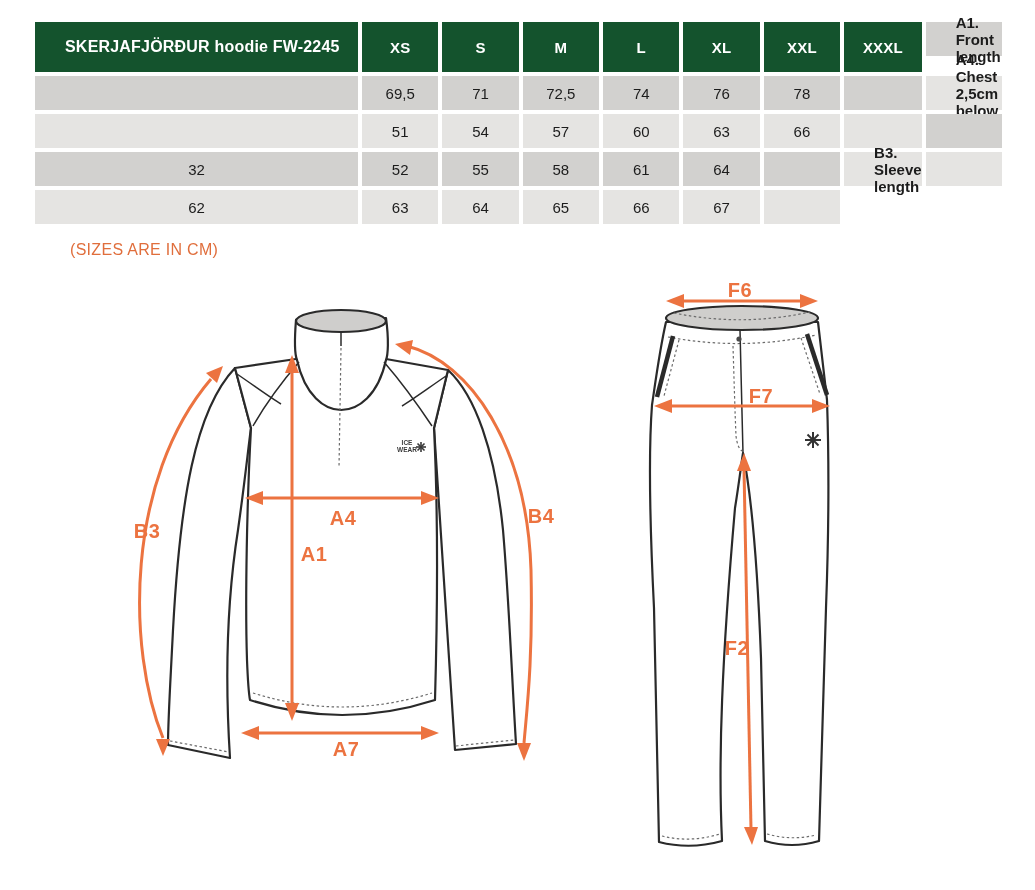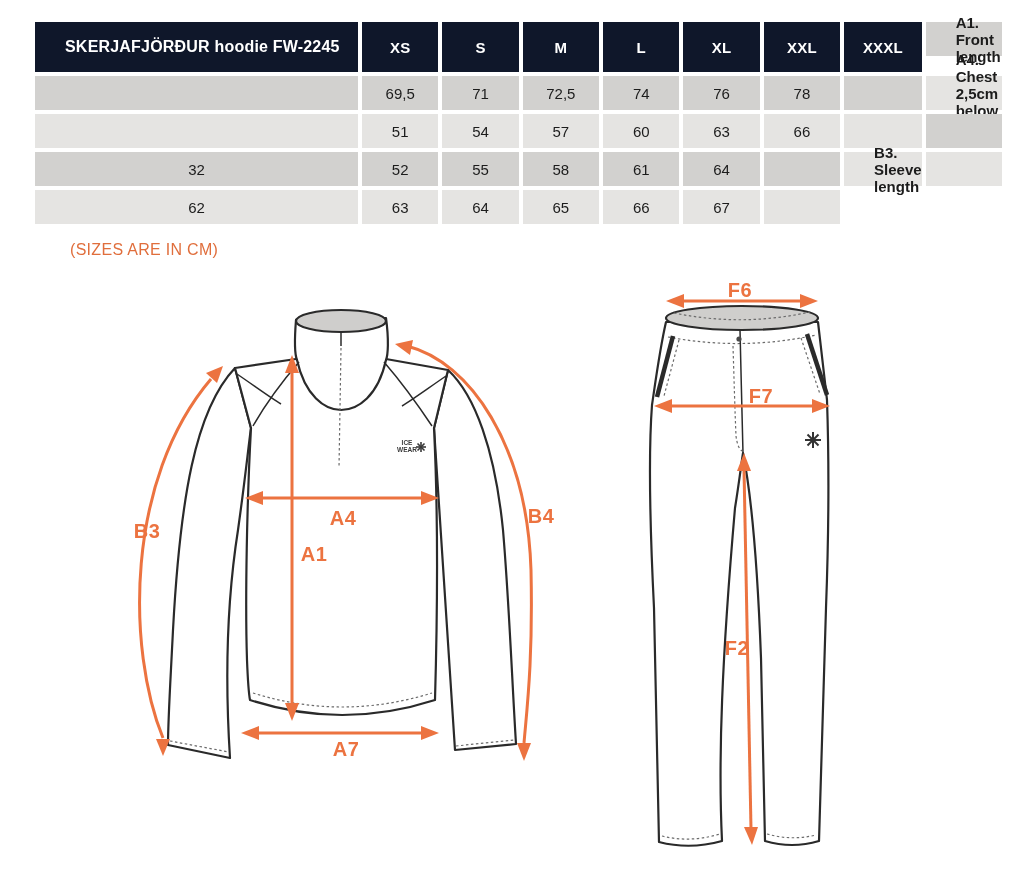--- a/index.html
+++ b/index.html
@@ -4,21 +4,21 @@
 <style>
   * { margin:0; padding:0; box-sizing:border-box; }
   html,body { width:1035px; height:890px; background:#ffffff;
               font-family:"Liberation Sans", sans-serif; color:#1c1c1c; overflow:hidden; }
   .page { position:relative; width:1035px; height:890px; background:#fff; }
 
   
   .size-table { position:absolute; left:35px; top:22px; width:967px;
                 display:grid; grid-template-columns:323px repeat(8, 1fr); gap:4px;
                 font-size:15px; }
-  .th { background:#0f172a; color:#fff; font-weight:bold; height:50px;
+  .th { background:#14532d; color:#fff; font-weight:bold; height:50px;
         display:flex; align-items:center; justify-content:center; letter-spacing:.2px; }
   .th-title { justify-content:flex-start; padding-left:30px; font-size:16px; }
   .td { height:34px; display:flex; align-items:center; justify-content:center; }
   .td.lbl { justify-content:flex-start; padding-left:30px;font-weight:bold; }
   .row-dark  { background:#D2D1CF; }
   .row-light { background:#E5E4E2; }
 
   
   .units-note { position:absolute; left:70px; top:241px; color:#E06E3C;
                 font-size:16px; letter-spacing:.3px; }

